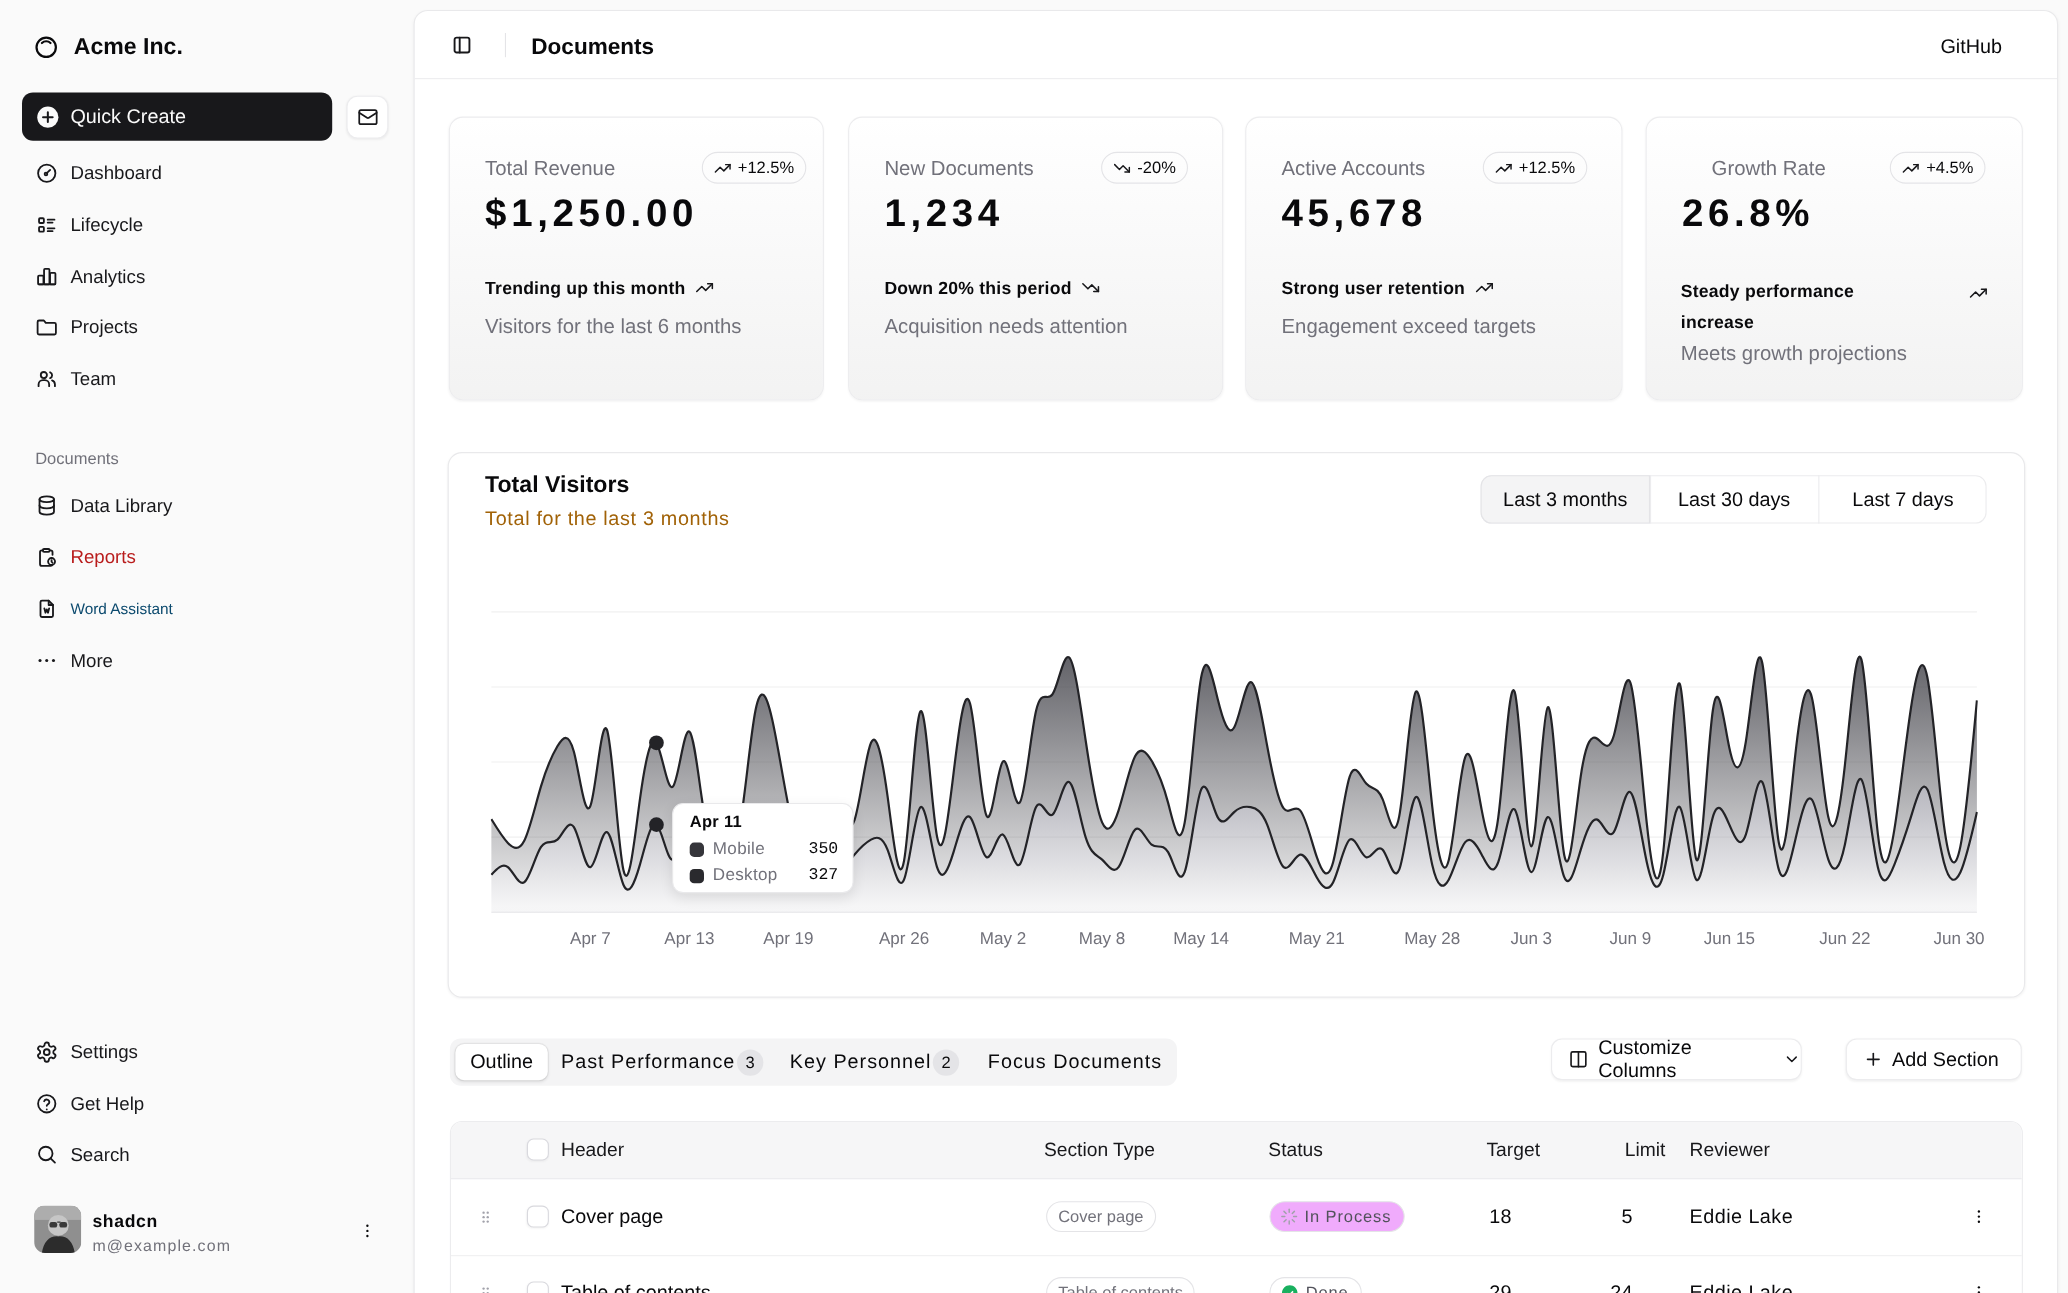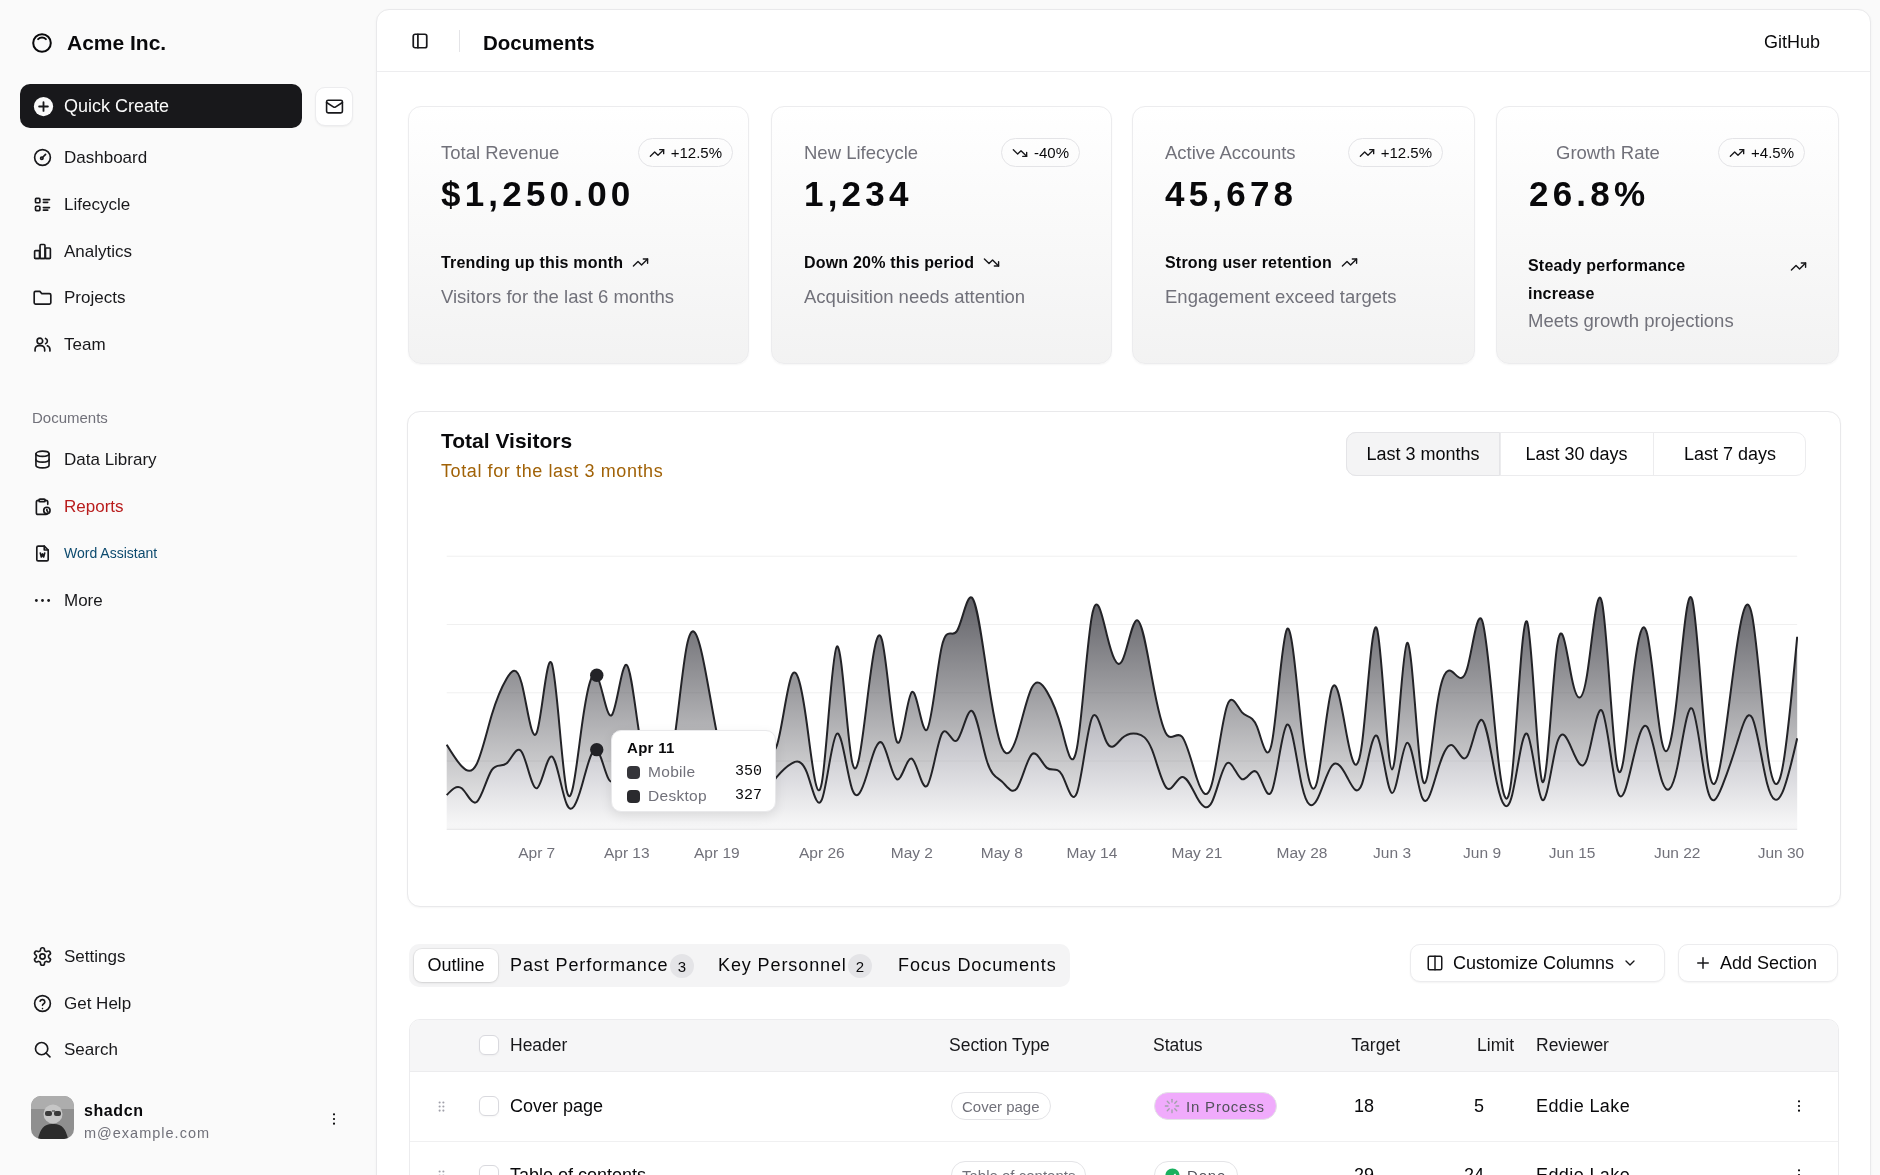--- a/index.html
+++ b/index.html
@@ -140,27 +140,27 @@
     </svg>
     <span style="margin-left:6px;font-size:15px;font-weight:500;">+12.5%</span>
   </div>
 <div class="abs" style="left:441px;top:174px;font-size:35px;font-weight:600;letter-spacing:4.2px;">$1,250.00</div>
 <div class="abs" style="left:441px;top:252px;font-size:16px;font-weight:600;letter-spacing:.2px;line-height:22px;">Trending up this month<svg class="ic" style="display:inline-block;vertical-align:-3px;margin-left:9px" width="17" height="17" viewBox="0 0 24 24" fill="none" stroke="#18181b" stroke-width="2" stroke-linecap="round" stroke-linejoin="round">
       <path d="M16 7h6v6"></path>
       <path d="m22 7-8.5 8.5-5-5L2 17"></path>
     </svg></div>
 <div class="abs" style="left:441px;top:285px;font-size:18.5px;color:#71717a;line-height:24px;">Visitors for the last 6 months</div>
 <div class="abs" style="left:771px;top:106px;width:341px;height:258px;background:linear-gradient(to top, rgba(9,9,11,0.05), #ffffff);border:1px solid #ececee;border-radius:13px;box-shadow:0 1px 2px rgba(0,0,0,.04);"></div>
-<div class="abs" style="left:804px;top:141px;font-size:18.5px;color:#71717a;line-height:24px;">New Lifecycle</div>
+<div class="abs" style="left:804px;top:141px;font-size:18.5px;color:#71717a;line-height:24px;">New Documents</div>
 <div class="abs" style="right:800px;top:138px;height:29px;border:1px solid #e4e4e7;border-radius:15px;display:flex;align-items:center;padding:0 10px;">
     <svg class="ic" width="16" height="16" viewBox="0 0 24 24" fill="none" stroke="#18181b" stroke-width="2" stroke-linecap="round" stroke-linejoin="round">
       <path d="M16 17h6v-6"></path>
       <path d="m22 17-8.5-8.5-5 5L2 7"></path>
     </svg>
-    <span style="margin-left:6px;font-size:15px;font-weight:500;">-40%</span>
+    <span style="margin-left:6px;font-size:15px;font-weight:500;">-20%</span>
   </div>
 <div class="abs" style="left:804px;top:174px;font-size:35px;font-weight:600;letter-spacing:4.2px;">1,234</div>
 <div class="abs" style="left:804px;top:252px;font-size:16px;font-weight:600;letter-spacing:.2px;line-height:22px;">Down 20% this period<svg class="ic" style="display:inline-block;vertical-align:-3px;margin-left:9px" width="17" height="17" viewBox="0 0 24 24" fill="none" stroke="#18181b" stroke-width="2" stroke-linecap="round" stroke-linejoin="round">
       <path d="M16 17h6v-6"></path>
       <path d="m22 17-8.5-8.5-5 5L2 7"></path>
     </svg></div>
 <div class="abs" style="left:804px;top:285px;font-size:18.5px;color:#71717a;line-height:24px;">Acquisition needs attention</div>
 <div class="abs" style="left:1132px;top:106px;width:343px;height:258px;background:linear-gradient(to top, rgba(9,9,11,0.05), #ffffff);border:1px solid #ececee;border-radius:13px;box-shadow:0 1px 2px rgba(0,0,0,.04);"></div>
 <div class="abs" style="left:1165px;top:141px;font-size:18.5px;color:#71717a;line-height:24px;">Active Accounts</div>
 <div class="abs" style="right:437px;top:138px;height:29px;border:1px solid #e4e4e7;border-radius:15px;display:flex;align-items:center;padding:0 10px;">
@@ -253,21 +253,21 @@
 <div class="abs" style="left:712px;top:763px;width:50px;text-align:right;font-size:15px;font-weight:500;font-family:'Liberation Mono',monospace;">350</div>
 <div class="abs" style="left:712px;top:787px;width:50px;text-align:right;font-size:15px;font-weight:500;font-family:'Liberation Mono',monospace;">327</div>
 <div class="abs" style="left:409px;top:944px;width:661px;height:43px;background:#f4f4f5;border-radius:10px;"></div>
 <div class="abs" style="left:414px;top:949px;width:84px;height:33px;background:#fff;border-radius:8px;box-shadow:0 1px 3px rgba(0,0,0,.1),0 0 0 1px rgba(0,0,0,.05);"></div>
 <div class="abs" style="left:414px;top:949px;width:84px;height:33px;display:flex;align-items:center;justify-content:center;font-size:18px;font-weight:500;">Outline</div>
 <div class="abs" style="left:510px;top:944px;height:43px;display:flex;align-items:center;font-size:18px;font-weight:500;letter-spacing:.9px;">Past Performance</div>
 <div class="abs" style="left:670px;top:954px;width:24px;height:24px;background:#e4e4e7;border-radius:12px;display:flex;align-items:center;justify-content:center;font-size:15px;font-weight:500;">3</div>
 <div class="abs" style="left:718px;top:944px;height:43px;display:flex;align-items:center;font-size:18px;font-weight:500;letter-spacing:.9px;">Key Personnel</div>
 <div class="abs" style="left:848px;top:954px;width:24px;height:24px;background:#e4e4e7;border-radius:12px;display:flex;align-items:center;justify-content:center;font-size:15px;font-weight:500;">2</div>
 <div class="abs" style="left:898px;top:944px;height:43px;display:flex;align-items:center;font-size:18px;font-weight:500;letter-spacing:.9px;">Focus Documents</div>
-<div class="abs" style="left:1410px;top:944px;width:255px;height:38px;background:#fff;border:1px solid #ececee;border-radius:10px;box-shadow:0 1px 2px rgba(0,0,0,.05);display:flex;align-items:center;">
+<div class="abs" style="left:1410px;top:944px;width:228px;height:38px;background:#fff;border:1px solid #ececee;border-radius:10px;box-shadow:0 1px 2px rgba(0,0,0,.05);display:flex;align-items:center;">
 <svg class="ic" style="margin-left:15px" width="18" height="18" viewBox="0 0 24 24" fill="none" stroke="#18181b" stroke-width="2" stroke-linecap="round" stroke-linejoin="round">
       <rect x="3" y="3" width="18" height="18" rx="2"></rect>
       <path d="M12 3v18"></path>
     </svg>
 <span style="margin-left:9px;font-size:18px;font-weight:500;">Customize Columns</span>
 <svg class="ic" style="margin-left:8px" width="16" height="16" viewBox="0 0 24 24" fill="none" stroke="#18181b" stroke-width="2" stroke-linecap="round" stroke-linejoin="round">
       <path d="m6 9 6 6 6-6"></path>
     </svg>
 </div>
 <div class="abs" style="left:1678px;top:944px;width:160px;height:38px;background:#fff;border:1px solid #ececee;border-radius:10px;box-shadow:0 1px 2px rgba(0,0,0,.05);display:flex;align-items:center;">

